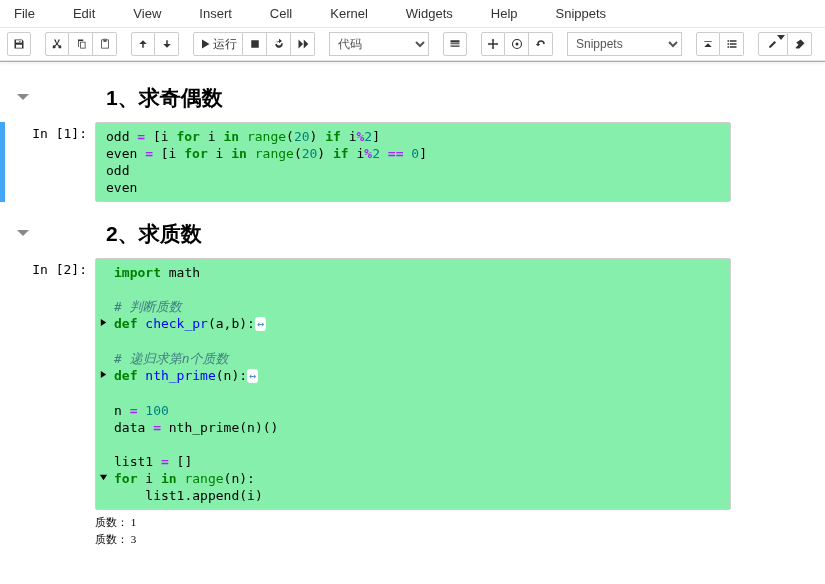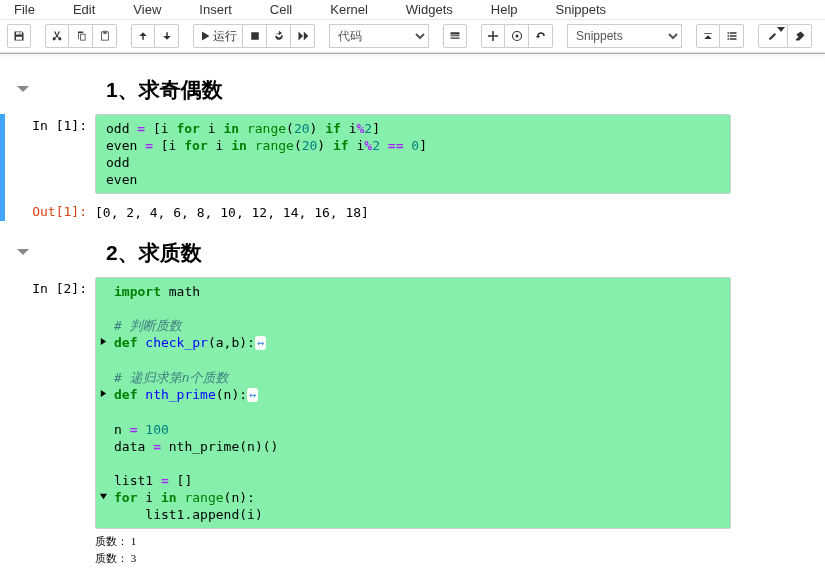--- a/index.html
+++ b/index.html
@@ -1,18 +1,18 @@
 <!DOCTYPE html>
 <html><head>
 <meta charset="utf-8">
 <style>
   * { box-sizing: border-box; margin: 0; padding: 0; }
   body { font-family: "Helvetica Neue", Helvetica, Arial, sans-serif; font-size: 13px; background: #fff; color: #000; }
   
-  .menubar { display: flex; padding: 0 2px; border-bottom: 1px solid #e7e7e7; height: 20px; align-items: center; }
+  .menubar { display: flex; padding: 0 2px; border-bottom: 1px solid #e7e7e7; height: 28px; align-items: center; }
   .menubar-item { padding: 4px 18px 4px 8px; margin: 0 8px 0 4px; font-size: 13px; color: #333; cursor: pointer; }
   
   .toolbar { display: flex; align-items: center; padding: 2px 4px; border-bottom: 1px solid #e7e7e7; height: 33px; background: #fff; gap: 8px; }
   .btn-group { display: flex; margin: 0 3px; }
   .tb-btn { border: 1px solid #ccc; background: #fff; height: 24px; min-width: 24px; display: inline-flex; align-items: center; justify-content: center; font-size: 11px; color: #333; cursor: pointer; padding: 0 5px; }
   .btn-group .tb-btn + .tb-btn { border-left: none; }
   .btn-group .tb-btn:first-child { border-radius: 2px 0 0 2px; }
   .btn-group .tb-btn:last-child { border-radius: 0 2px 2px 0; }
   .btn-group .tb-btn:only-child { border-radius: 2px; }
   .tb-select { height: 24px; border: 1px solid #ccc; font-size: 12px; padding: 0 4px; background: #fff; color: #555; }
@@ -213,26 +213,20 @@
   <div class="code-cell" style="border-left:none;">
     <div class="selected-bar"></div>
     <div style="flex:1">
       <div style="display:flex;">
         <div class="prompt-col"><span class="prompt-in">In  [1]:</span></div>
         <div class="code-col">
           <div class="code-area"><span class="tok-var">odd </span><span class="tok-op">=</span><span class="tok-var"> [i </span><span class="tok-kw">for</span><span class="tok-var"> i </span><span class="tok-kw">in</span><span> </span><span class="tok-builtin">range</span><span>(</span><span class="tok-num">20</span><span>) </span><span class="tok-kw">if</span><span class="tok-var"> i</span><span class="tok-op">%</span><span class="tok-num">2</span><span>]</span>
 <span class="tok-var">even </span><span class="tok-op">=</span><span class="tok-var"> [i </span><span class="tok-kw">for</span><span class="tok-var"> i </span><span class="tok-kw">in</span><span> </span><span class="tok-builtin">range</span><span>(</span><span class="tok-num">20</span><span>) </span><span class="tok-kw">if</span><span class="tok-var"> i</span><span class="tok-op">%</span><span class="tok-num">2</span><span> </span><span class="tok-op">==</span><span> </span><span class="tok-num">0</span><span>]</span>
 <span class="tok-var">odd</span>
 <span class="tok-var">even</span></div>
-        </div>
-      </div>
-      <div style="display:flex; margin-top:6px;">
-        <div class="prompt-col"><span class="prompt-out">Out[1]:</span></div>
-        <div class="code-col">
-          <div class="output-area">[0, 2, 4, 6, 8, 10, 12, 14, 16, 18]</div>
         </div>
       </div>
     </div>
   </div>
 
   <div class="cell heading-cell">
     <span class="fold-arrow">
       <svg width="14" height="10" viewBox="0 0 14 10">
           <path d="M1 1l6 6 6-6z"></path>
         </svg>

